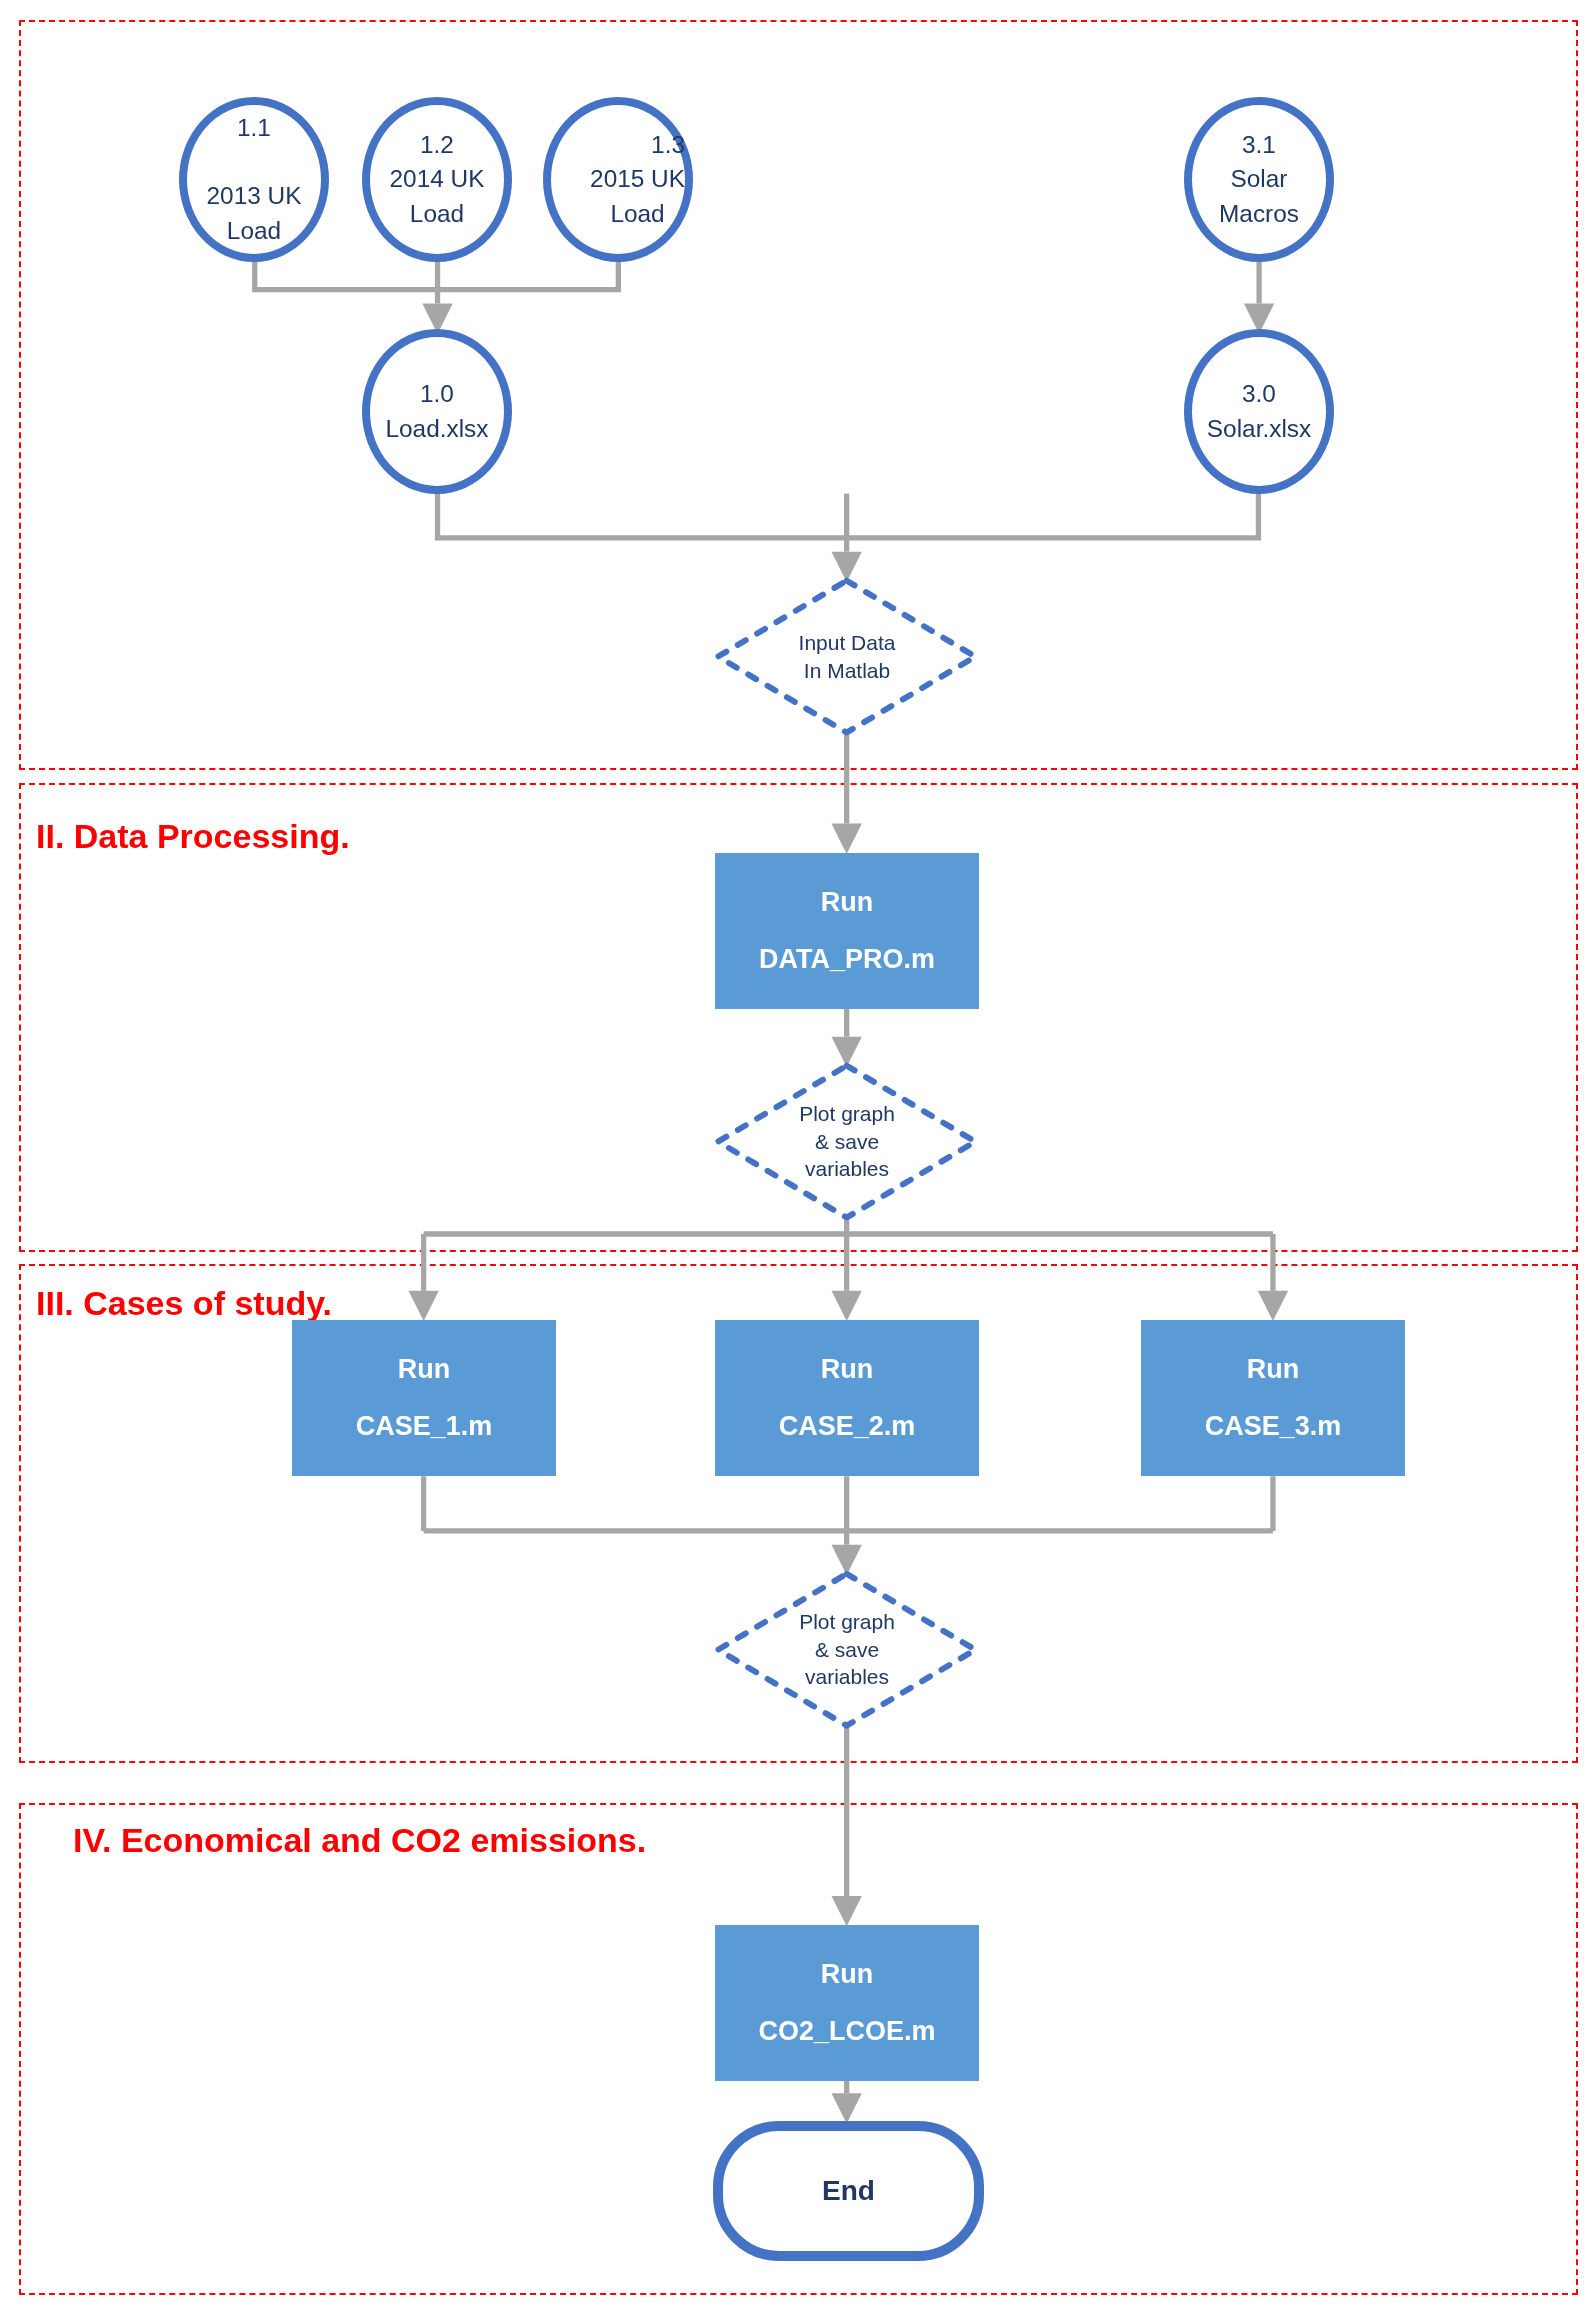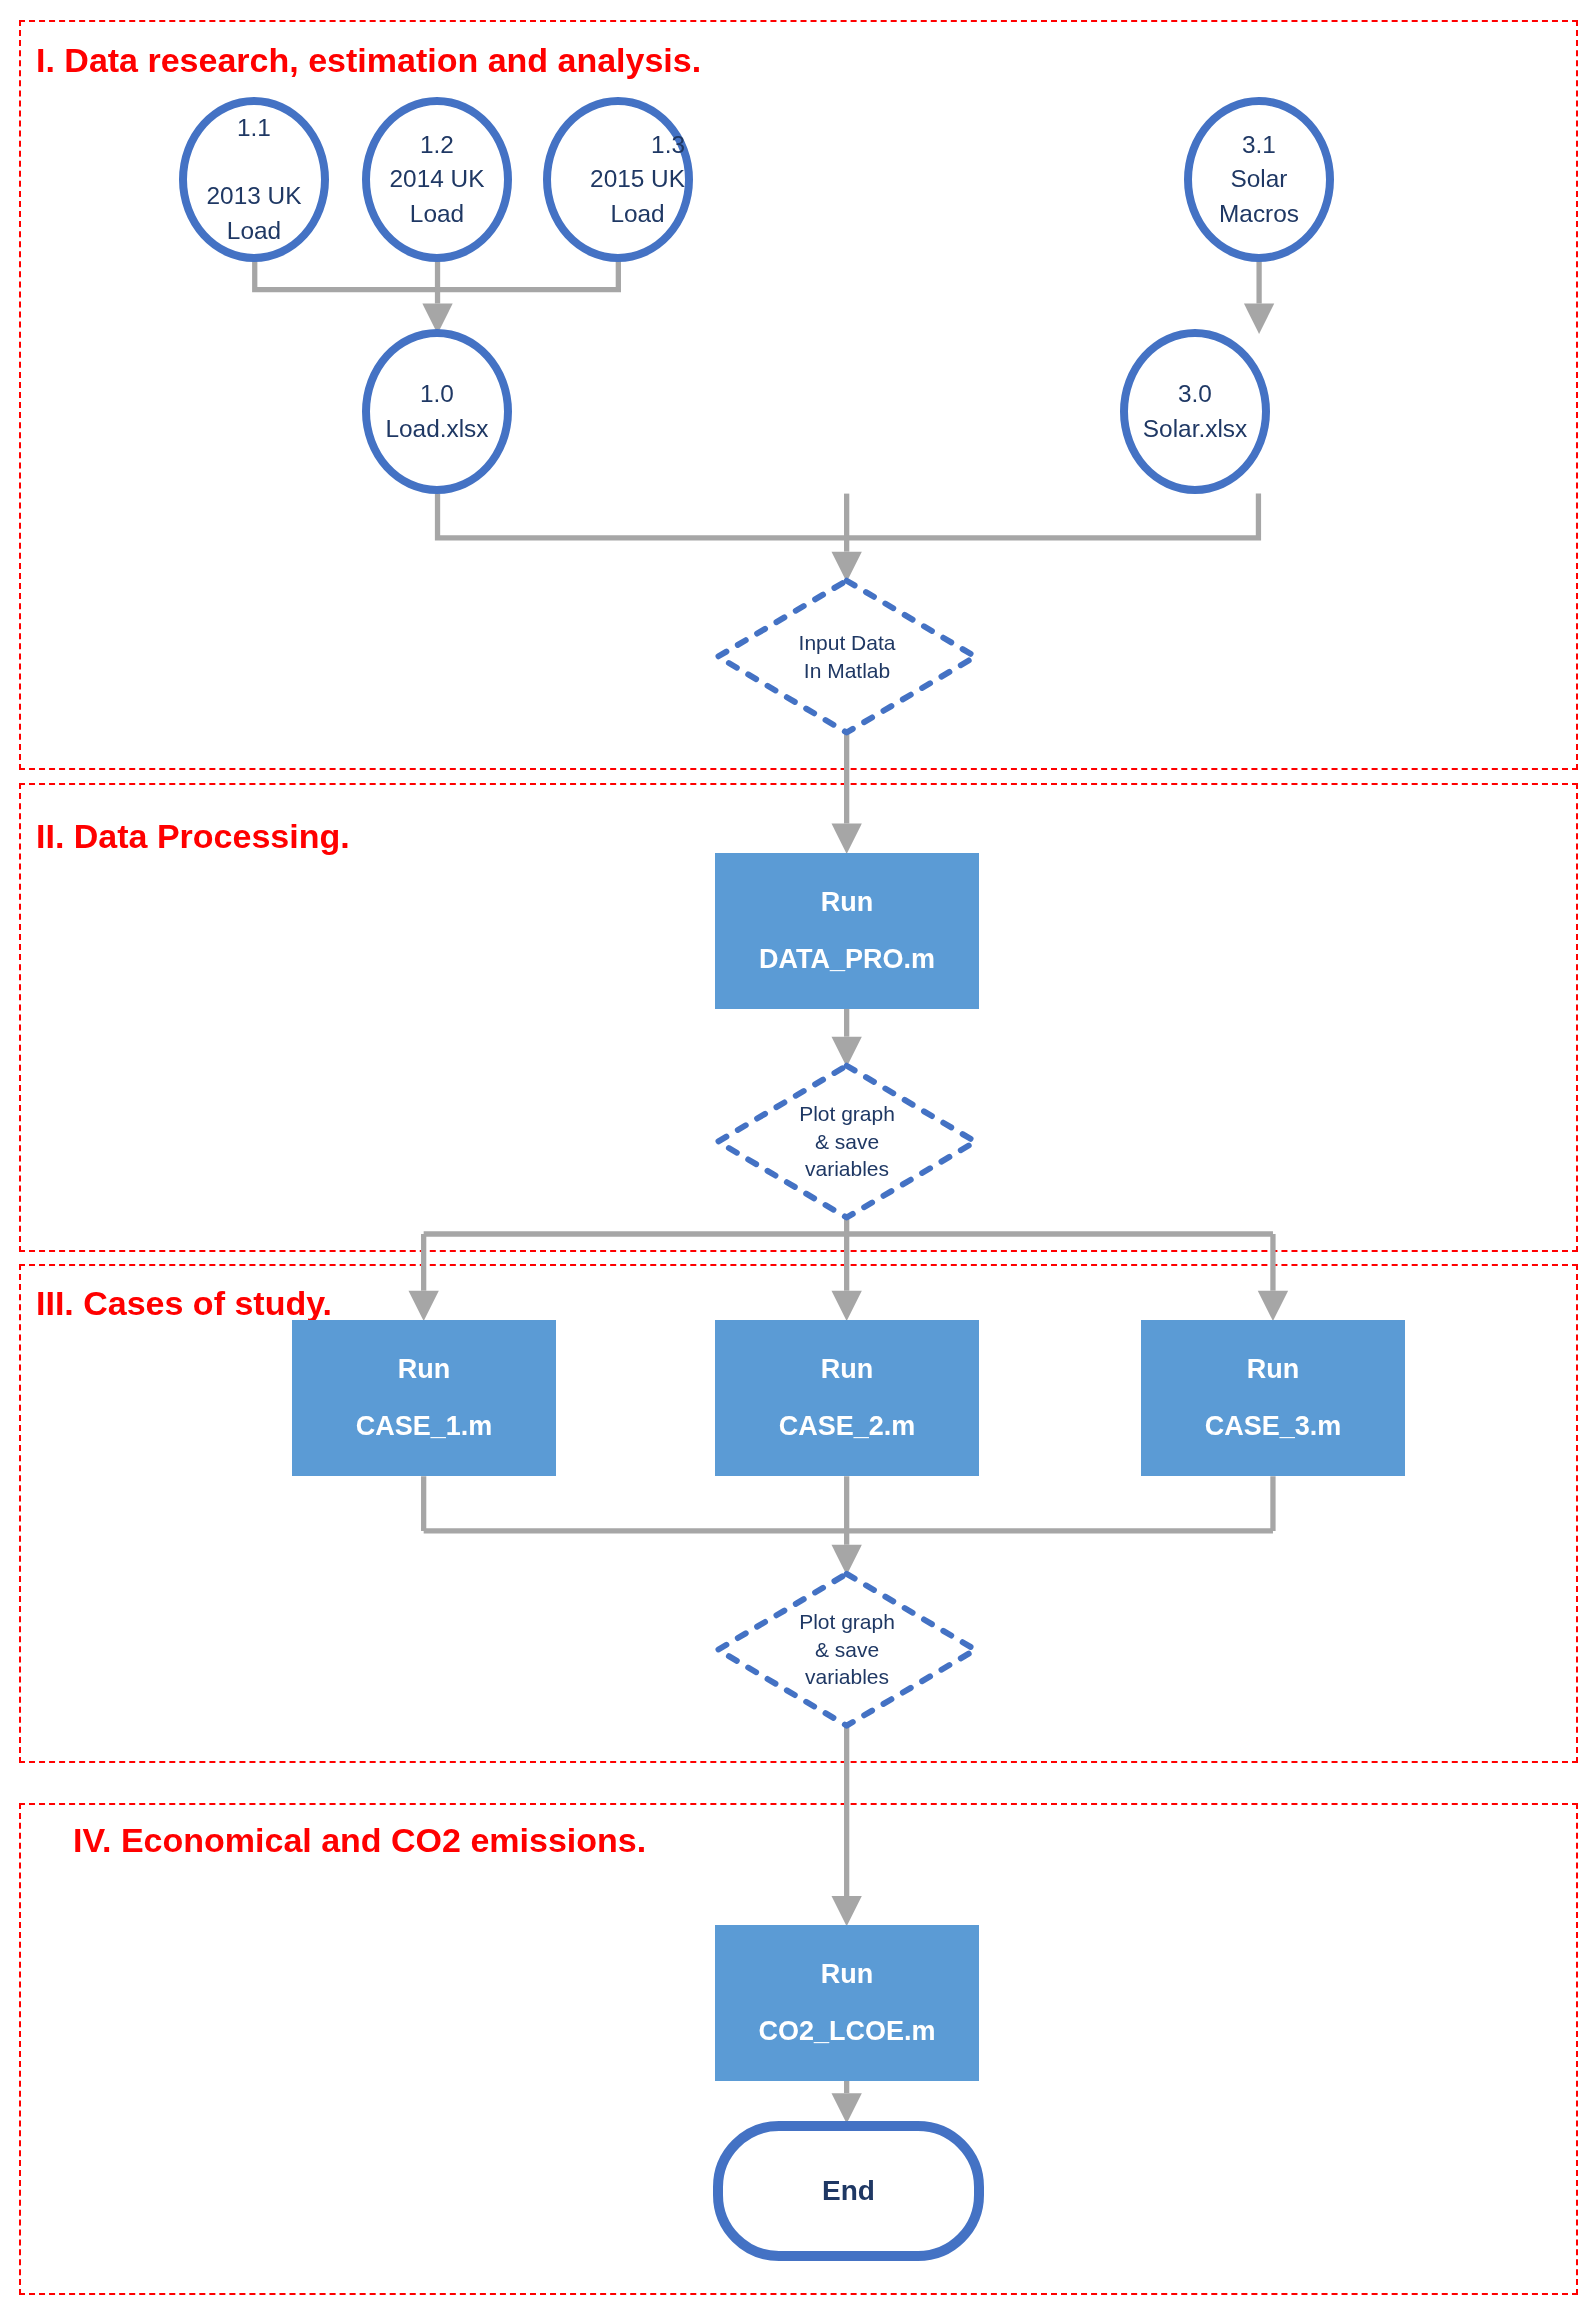--- a/index.html
+++ b/index.html
@@ -84,21 +84,20 @@
 </head>
 <body>
 
 <div id="canvas">
 
   <div class="section" style="left:18.5px; top:20px;  width:1555px; height:746px;"></div>
   <div class="section" style="left:18.5px; top:783px; width:1555px; height:465px;"></div>
   <div class="section" style="left:18.5px; top:1264px; width:1555px; height:495px;"></div>
   <div class="section" style="left:18.5px; top:1803px; width:1555px; height:488px;"></div>
 
-  <div class="section-title" style="left:36px; top:41px;">I. Data research, estimation and analysis.</div>
   <div class="section-title" style="left:36px; top:817px;">II. Data Processing.</div>
   <div class="section-title" style="left:36px; top:1284px;">III. Cases of study.</div>
   <div class="section-title" style="left:36px; top:1821px;margin-left:37px;">IV. Economical and CO2 emissions.</div>
 
   <svg id="connector-layer" width="1595" height="2307" viewBox="0 0 2417 3496">
 
     <path class="gray-line" d="M386 392 L386 439 L937 439 L937 392"></path>
     <path class="gray-line" d="M663 392 L663 460"></path>
     <polygon class="gray-head" points="640,460 686,460 663,506"></polygon>
 
@@ -152,21 +151,21 @@
   <div class="ellipse" style="left:1184px; top:97px;">
     <span>3.1</span>
     <span class="multiline">Solar
 Macros</span>
   </div>
 
   <div class="ellipse" style="left:362px; top:329px;">
     <span>1.0</span>
     <span>Load.xlsx</span>
   </div>
-  <div class="ellipse" style="left:1120px; top:329px;">
+  <div class="ellipse" style="left:1184px; top:329px;">
     <span>3.0</span>
     <span>Solar.xlsx</span>
   </div>
 
   <div class="diamond-label multiline" style="left:847px; top:657px;">Input Data
 In Matlab</div>
   <div class="diamond-label multiline" style="left:847px; top:1142px;">Plot graph
 &amp; save
 variables</div>
   <div class="diamond-label multiline" style="left:847px; top:1650px;">Plot graph

